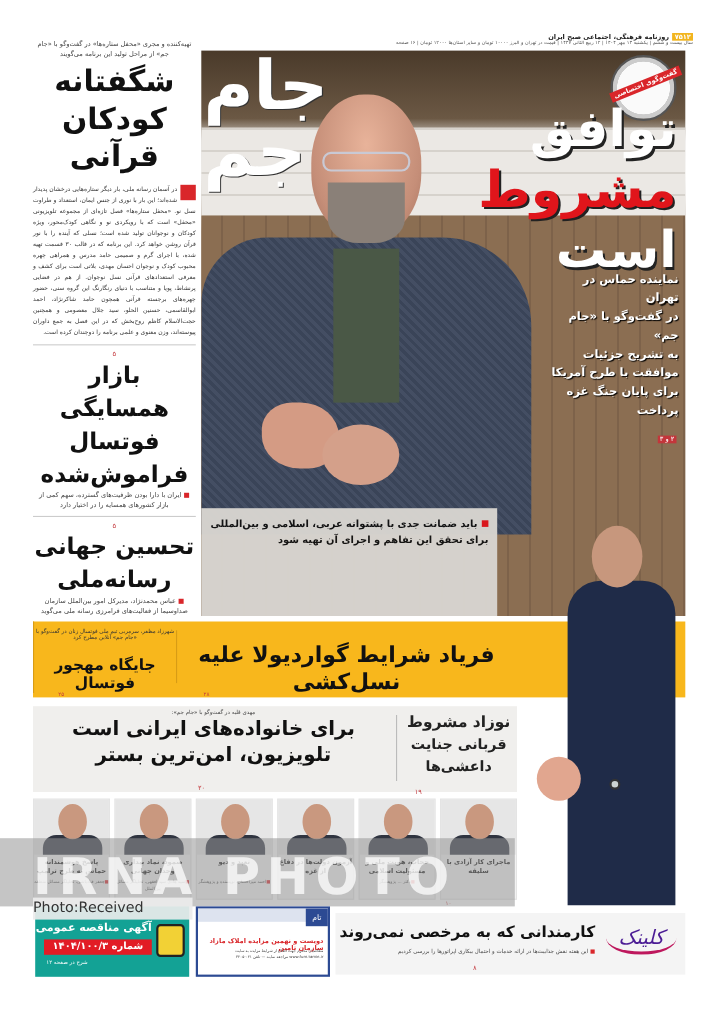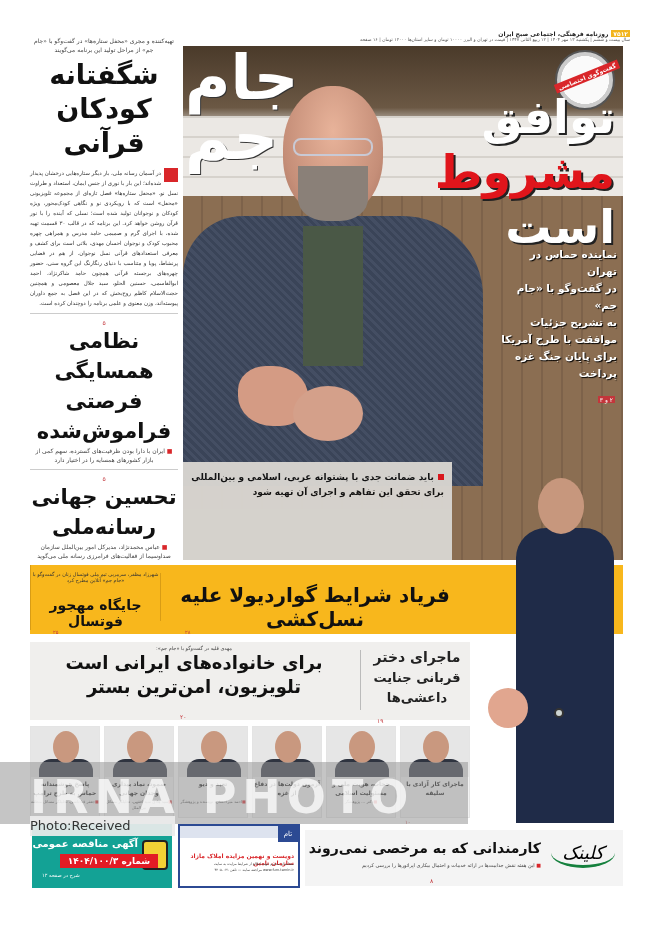--- a/index.html
+++ b/index.html
@@ -108,33 +108,33 @@
   
   .watermark { position: absolute; left: 0; top: 762px; width: 468px; height: 62px; background: rgba(150,150,150,0.55); }
   .watermark .big-wm { position: absolute; left: 30px; top: 8px; font-size: 46px; letter-spacing: 6px; color: rgba(255,255,255,0.75); font-weight: bold; direction: ltr; }
   .wm-label { position: absolute; left: 30px; top: 816px; width: 145px; height: 20px; background: rgba(235,235,235,0.92);
               font-size: 13px; color: #333; text-align: left; line-height: 20px; direction: ltr; }
 
   
   .ad-tender { position: absolute; left: 32px; top: 824px; width: 140px; height: 64px; background: #13a295; }
   .ad-tender .t1 { position: absolute; right: 34px; top: 14px; font-size: 10px; font-weight: bold; color: #fff; }
   .ad-tender .num { position: absolute; left: 8px; top: 30px; width: 98px; height: 14px; background: #e21c25; color: #fff;
-                    font-size: 9px; font-weight: bold; text-align: center; line-height: 14px; margin-left: 20px; }
+                    font-size: 9px; font-weight: bold; text-align: center; line-height: 14px; }
   .ad-tender .more { position: absolute; left: 10px; top: 48px; font-size: 5px; color: #fff; }
   .ad-tender .emblem { position: absolute; right: 4px; top: 16px; width: 26px; height: 30px; background: #f2d135; border-radius: 4px; border: 2px solid #222; }
   .ad-auction { position: absolute; left: 178px; top: 824px; width: 122px; height: 64px; border: 2px solid #2c4a93; background: #fff; }
   .ad-auction .bar { position: absolute; right: 0; top: 0; width: 118px; height: 12px; background: #dde3ef; }
   .ad-auction .logo2 { position: absolute; right: 0; top: 0; width: 20px; height: 16px; background: #2c4a93; color: #fff; font-size: 7px; text-align: center; line-height: 16px; }
   .ad-auction .t { position: absolute; right: 4px; top: 26px; font-size: 6px; font-weight: bold; color: #d9262a; }
   .ad-auction .lines { position: absolute; right: 4px; top: 35px; width: 112px; font-size: 3.5px; color: #444; line-height: 6px; }
 
   
   .clink { position: absolute; left: 305px; top: 830px; width: 318px; height: 56px; background: #f4f4f4; }
-  .clink .brand { position: absolute; right: 8px; top: 8px; width: 64px; height: 30px; font-size: 18px; font-style: italic; color: #000000;
-                  text-align: center; line-height: 30px; border-bottom: 3px solid #15803d; border-radius: 50%; }
+  .clink .brand { position: absolute; right: 8px; top: 8px; width: 64px; height: 30px; font-size: 18px; font-style: italic; color: #4c1d95;
+                  text-align: center; line-height: 30px; border-bottom: 3px solid #be185d; border-radius: 50%; }
   .clink .t { position: absolute; right: 82px; top: 10px; font-size: 14px; font-weight: 900; color: #111; }
   .clink .s { position: absolute; right: 82px; top: 32px; font-size: 5px; color: #444; }
   .clink .s .dot { color: #d9262a; }
   .clink .pg { position: absolute; left: 125px; bottom: 2px; }
 </style>
 </head>
 <body>
 
 <div class="page">
 
@@ -187,21 +187,21 @@
       <div class="big" style="margin-top:4px;">شگفتانه کودکان قرآنی</div>
       <div class="body-text" style="margin-top:8px;">
         <span class="red-icon"></span>
         <span>در آسمان رسانه ملی، بار دیگر ستاره‌هایی درخشان پدیدار شده‌اند؛ این بار با نوری از جنس ایمان، استعداد و طراوت نسل نو. «محفل ستاره‌ها» فصل تازه‌ای از مجموعه تلویزیونی «محفل» است که با رویکردی نو و نگاهی کودک‌محور، ویژه کودکان و نوجوانان تولید شده است؛ نسلی که آینده را با نور قرآن روشن خواهد کرد. این برنامه که در قالب ۳۰ قسمت تهیه شده، با اجرای گرم و صمیمی حامد مدرس و همراهی چهره محبوب کودک و نوجوان احسان مهدی، بلاتی است برای کشف و معرفی استعدادهای قرآنی نسل نوجوان. از هم در فضایی پرنشاط، پویا و متناسب با دنیای رنگارنگ این گروه سنی، حضور چهره‌های برجسته قرآنی همچون حامد شاکرنژاد، احمد ابوالقاسمی، حسنین الحلو، سید جلال معصومی و همچنین حجت‌الاسلام کاظم روح‌بخش که در این فصل به جمع داوران پیوسته‌اند، وزن معنوی و علمی برنامه را دوچندان کرده است.</span>
       </div>
       <div class="divider"></div>
       <div class="pg">۵</div>
     </div>
 
     <div>
-      <div class="story-title">نظامی همسایگی فرصتی فراموش‌شده</div>
+      <div class="story-title">بازار همسایگی فوتسال فراموش‌شده</div>
       <div class="story-sub"><span class="dot">■ </span><span>ایران با دارا بودن ظرفیت‌های گسترده، سهم کمی از بازار کشورهای همسایه را در اختیار دارد</span></div>
       <div class="divider"></div>
       <div class="pg">۵</div>
     </div>
 
 
     <div>
       <div class="story-title">تحسین جهانی رسانه‌ملی</div>
       <div class="story-sub"><span class="dot">■ </span><span>عباس محمدنژاد، مدیرکل امور بین‌الملل سازمان صداوسیما از فعالیت‌های فرامرزی رسانه ملی می‌گوید</span></div>
     </div>
@@ -227,21 +227,21 @@
 
   <div class="row2">
     <div class="tv">
       <div class="k">مهدی قلیه در گفت‌وگو با «جام جم»:</div>
       <div class="t">برای خانواده‌های ایرانی است</div>
       <div class="t">تلویزیون، امن‌ترین بستر</div>
       <span class="pg">۲۰</span>
     </div>
     <div class="sep"></div>
     <div class="girls">
-      <div class="t1">ماجرای دختر</div>
+      <div class="t1">نوزاد مشروط</div>
       <div class="t2">قربانی جنایت داعشی‌ها</div>
       <span class="pg">۱۹</span>
     </div>
   </div>
 
   <div class="portraits">
     <div class="portrait">
       <div class="photo">
           <div class="s"></div>
           <div class="h"></div>

